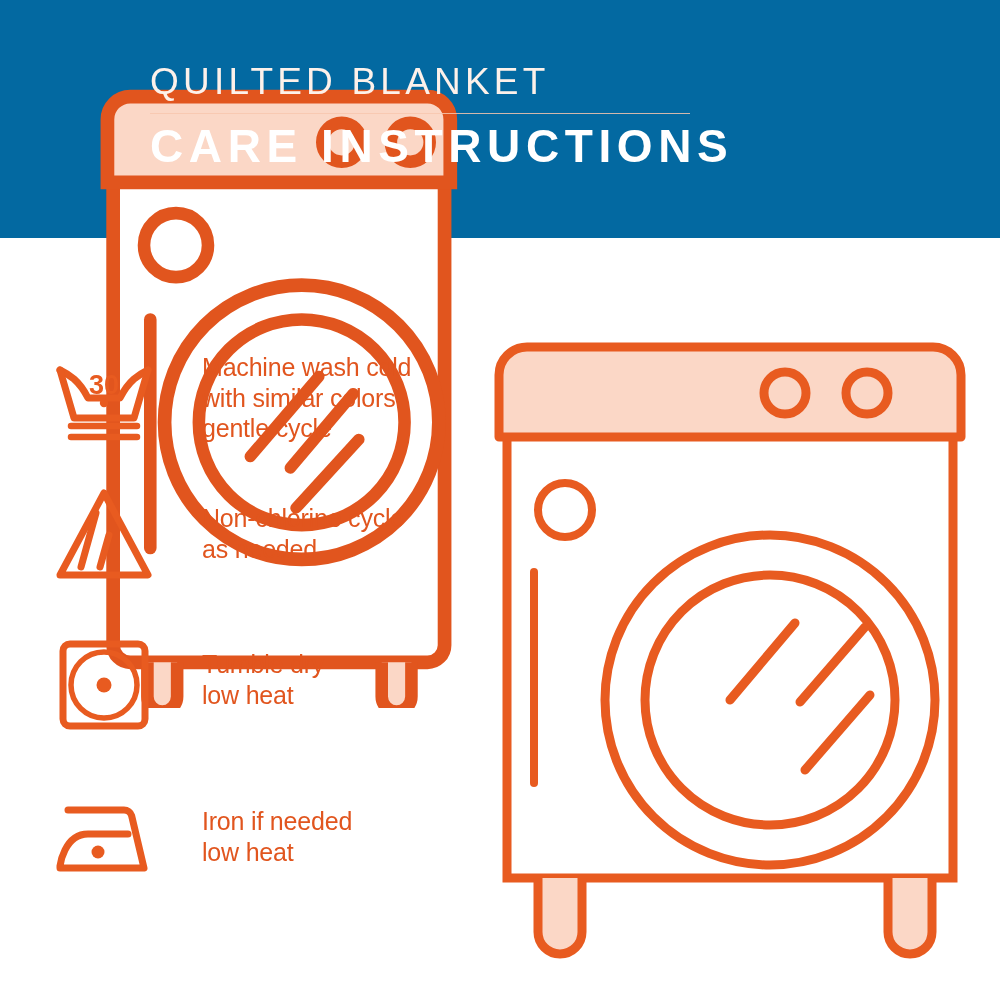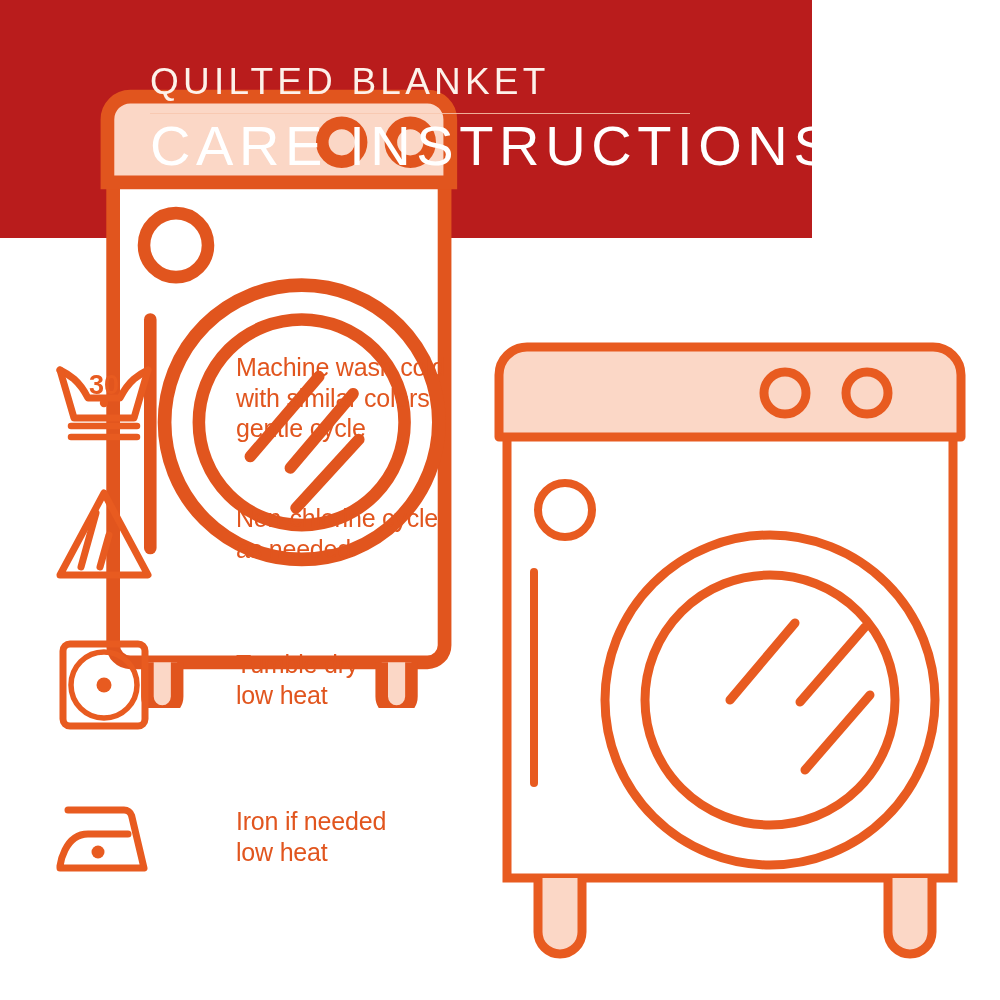--- a/index.html
+++ b/index.html
@@ -7,22 +7,22 @@
     width:1000px;height:1000px;
     background:#ffffff;
     font-family:"Liberation Sans", sans-serif;
     overflow:hidden;
     position:relative;
   }
   #page{position:relative;width:1000px;height:1000px;background:#fff;}
 
   
   .header-band{
-    position:absolute;left:0;top:0;width:812px;height:238px;
-    background:#b91c1c;
+    position:absolute;left:0;top:0;width:1000px;height:238px;
+    background:#0369a1;
   }
   .header-inner{
     position:absolute;left:46px;top:60px;
     display:flex;align-items:flex-start;
   }
   .header-logo{width:74px;height:112px;flex:0 0 auto;margin-top:8px;}
   .header-titles{margin-left:30px;}
   .title-top{
     color:#fdf1ea;
     font-size:37px;
@@ -31,35 +31,34 @@
     line-height:44px;
     white-space:nowrap;
     font-family:"Liberation Sans", sans-serif;
   }
   .title-rule{
     height:1px;background:#f7c7ae;opacity:.85;
     margin:9px 0 8px 0;width:540px;
   }
   .title-bottom{
     color:#ffffff;
-    font-size:56px;
-    font-weight:400;
+    font-size:46px;
+    font-weight:700;
     letter-spacing:5.6px;
     line-height:48px;
     white-space:nowrap;
     font-family:"Liberation Sans", sans-serif;
   }
 
   
   .care-list{position:absolute;left:0;top:238px;width:480px;height:762px;}
   .care-row{
     position:absolute;
     display:flex;align-items:flex-start;
     left:52px;
-    gap:34px;
   }
   .care-row.r0{top:110px;}
   .care-row.r1{top:245px;}
   .care-row.r2{top:395px;}
   .care-row.r3{top:550px;}
   .care-icon{
     width:104px;height:104px;flex:0 0 auto;
   }
   .care-text{
     margin-left:46px;

